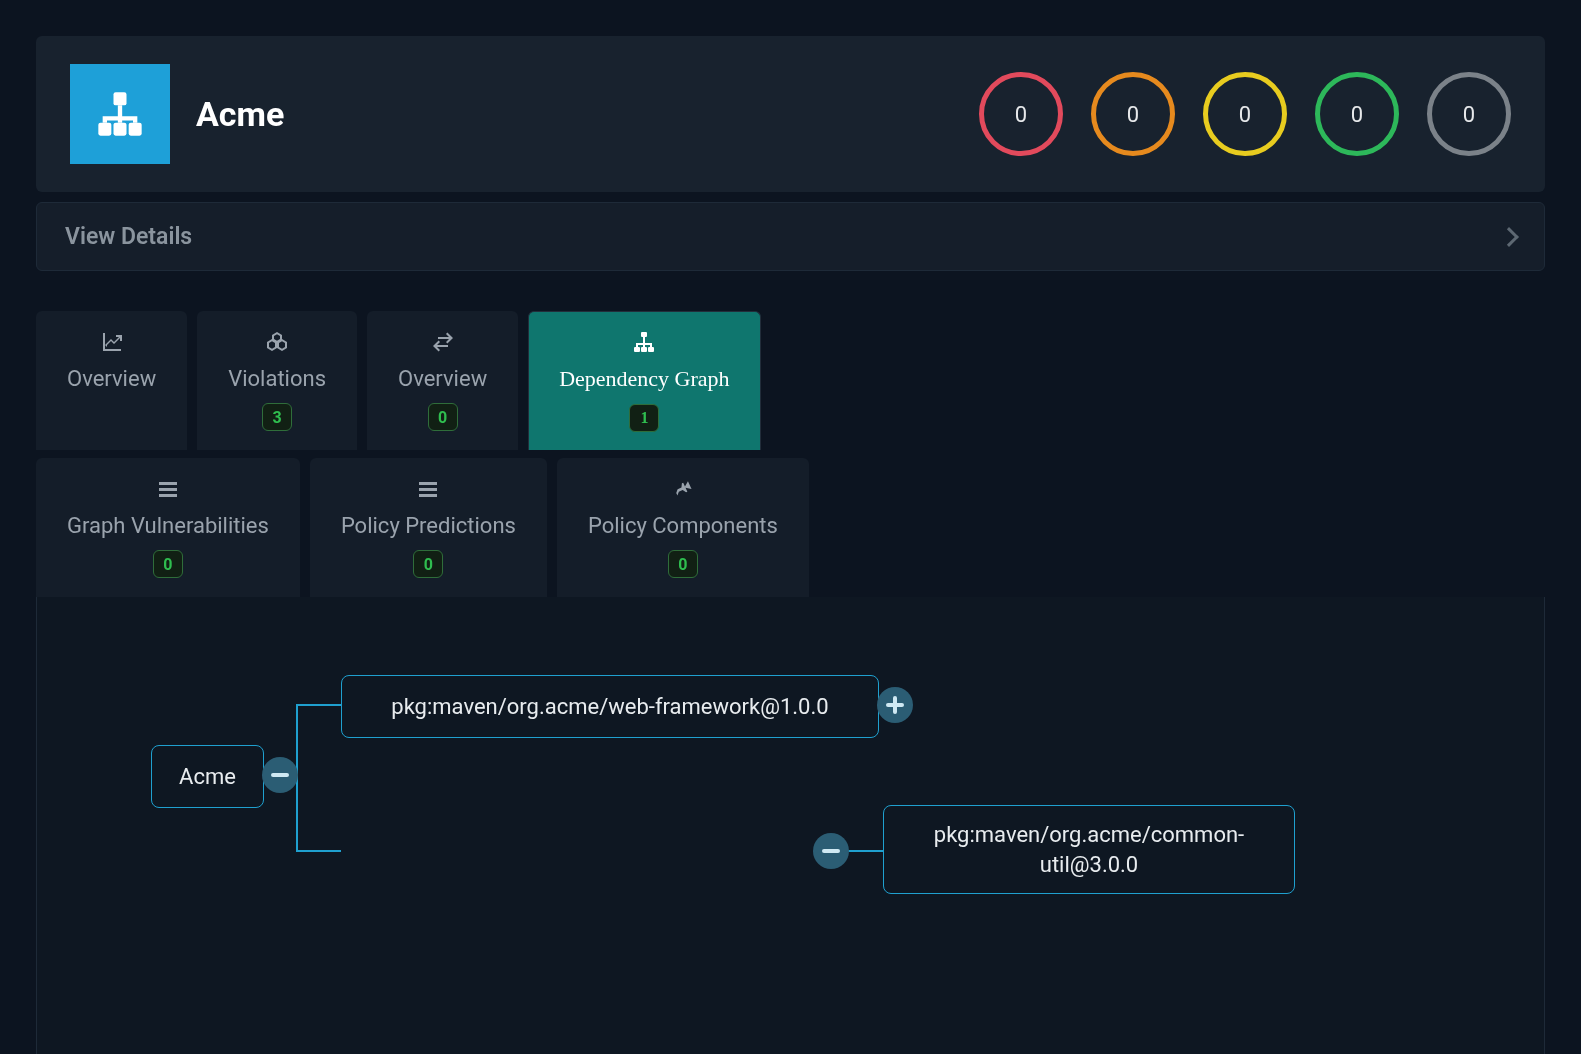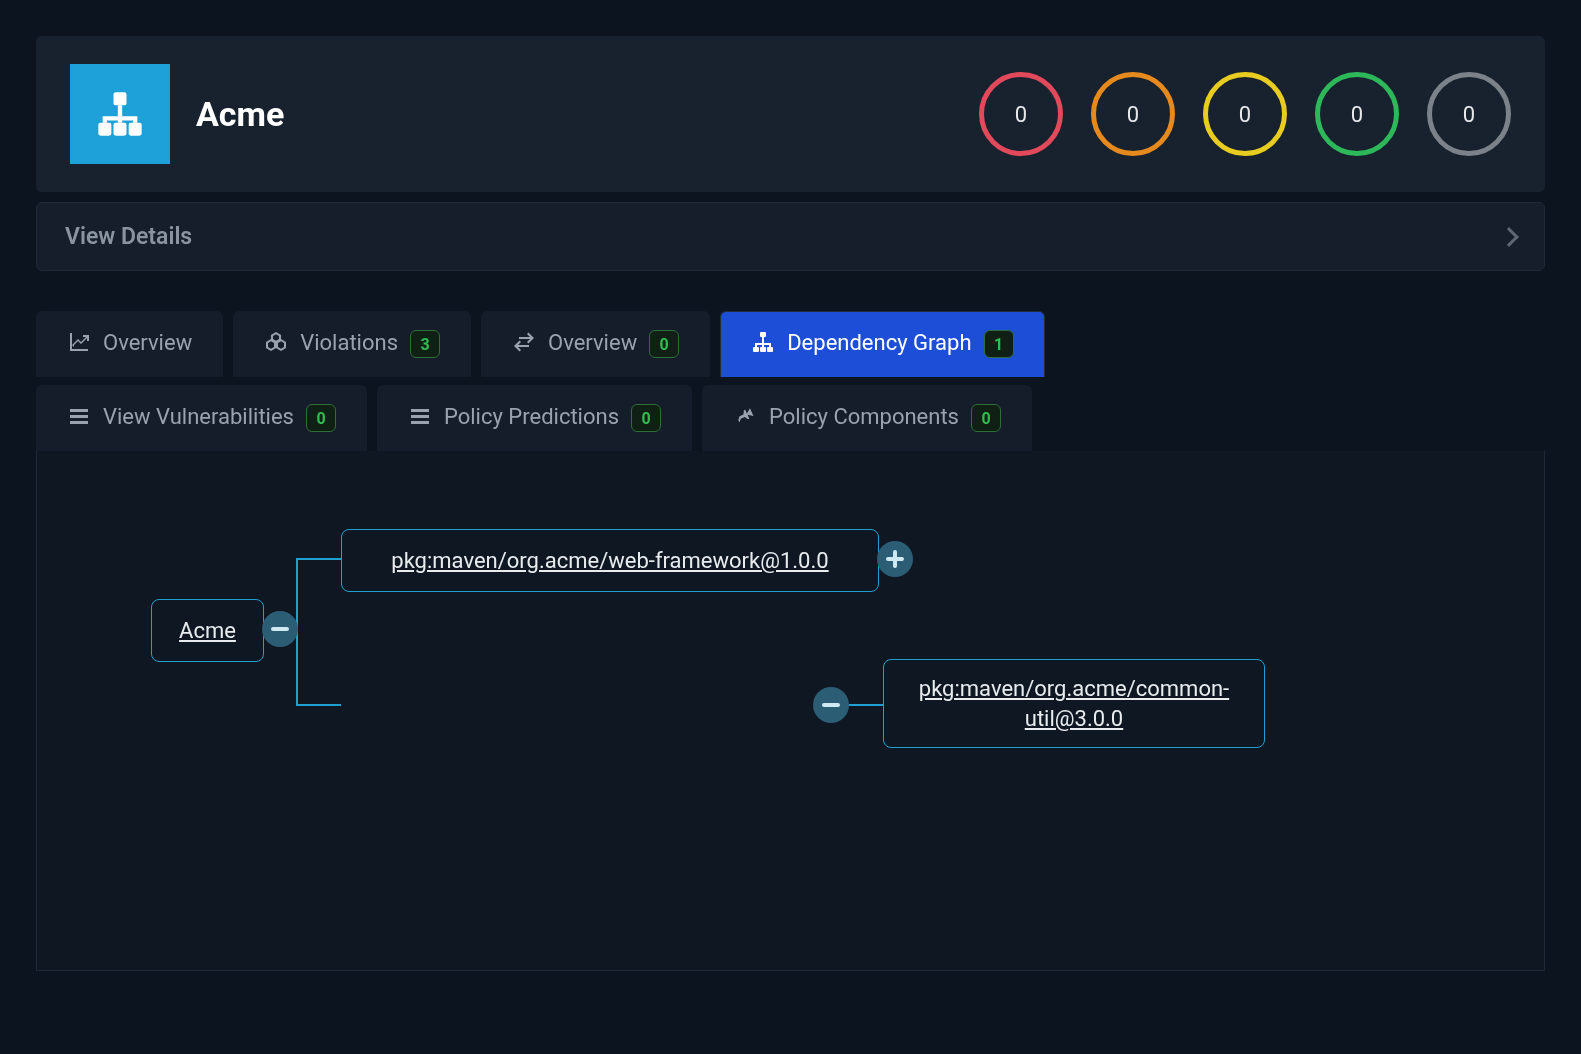--- a/index.html
+++ b/index.html
@@ -50,34 +50,36 @@
     color: #8a949e;
     font-size: 23px; font-weight: 600;
     cursor: pointer;
   }
   .chev { width: 14px; height: 14px; border-right: 3px solid #5d6872; border-bottom: 3px solid #5d6872; transform: rotate(-45deg); }
 
   
   .tabs-wrap { margin-top: 40px; }
   .tab-row { display: flex; gap: 10px; flex-wrap: wrap; }
   .tab {
-    display: flex; align-items: flex-start; gap: 12px;
+    display: flex; align-items: center; gap: 12px;
     padding: 18px 30px;
     background: #141d29;
     border-radius: 6px 6px 0 0;
     color: #9aa3ad;
     font-size: 22px;
     cursor: pointer;
     border: 1px solid transparent;
+    flex-direction: column;
   }
   .tab.active {
-    background: #1d4ed8;
+    background: #0f766e;
     color: #ffffff;
     border: 1px solid #222d3a;
     border-bottom: none;
+    font-family: Liberation Serif, serif;
   }
   .tab .ticon { width: 24px; height: 24px; display: inline-flex; align-items: center; justify-content: center; }
   .tab .ticon svg { width: 24px; height: 24px; fill: currentColor; }
   .badge {
     min-width: 30px; height: 28px;
     padding: 0 8px;
     display: inline-flex; align-items: center; justify-content: center;
     border: 1px solid #2f6d3a;
     border-radius: 6px;
     background: #112014;
@@ -101,21 +103,20 @@
     border-radius: 8px;
     color: #e8ecef;
     font-size: 22px;
     padding: 18px 26px;
     background: transparent;
     white-space: nowrap;
     cursor: pointer;
     display: flex;
     align-items: flex-end;
     justify-content: center;
-    text-decoration: underline;
   }
   .node.multi { white-space: normal; text-align: center; line-height: 1.35; }
 
   .knob {
     position: absolute;
     width: 36px; height: 36px; border-radius: 50%;
     background: #2b5d74;
     display: flex; align-items: center; justify-content: center;
     cursor: pointer;
   }
@@ -200,21 +201,21 @@
           <span class="badge">1</span>
         </div>
       </div>
     <div class="tab-row" id="tabrow2" style="margin-top:8px;">
         <div class="tab">
           <span class="ticon">
             <svg viewBox="0 0 24 24">
               <path d="M3 5h18v3H3V5zm0 6h18v3H3v-3zm0 6h18v3H3v-3z"></path>
             </svg>
           </span>
-          <span>View Vulnerabilities</span>
+          <span>Graph Vulnerabilities</span>
           <span class="badge">0</span>
         </div>
         <div class="tab">
           <span class="ticon">
             <svg viewBox="0 0 24 24">
               <path d="M3 5h18v3H3V5zm0 6h18v3H3v-3zm0 6h18v3H3v-3z"></path>
             </svg>
           </span>
           <span>Policy Predictions</span>
           <span class="badge">0</span>
@@ -253,20 +254,20 @@
       </div>
       <div class="knob" style="left:840px; top:90px;">
         <span class="bar h"></span>
         <span class="bar v"></span>
       </div>
 
       <div class="knob" style="left:776px; top:236px;">
         <span class="bar h"></span>
       </div>
 
-      <div class="node multi" style="left:846px; top:208px; width:382px; padding:14px 26px;">
+      <div class="node multi" style="left:846px; top:208px; width:412px; padding:14px 26px;">
         <span>pkg:maven/org.acme/common-util@3.0.0</span>
       </div>
 
     </div>
   </div>
 
 </div>
 
 </body></html>

